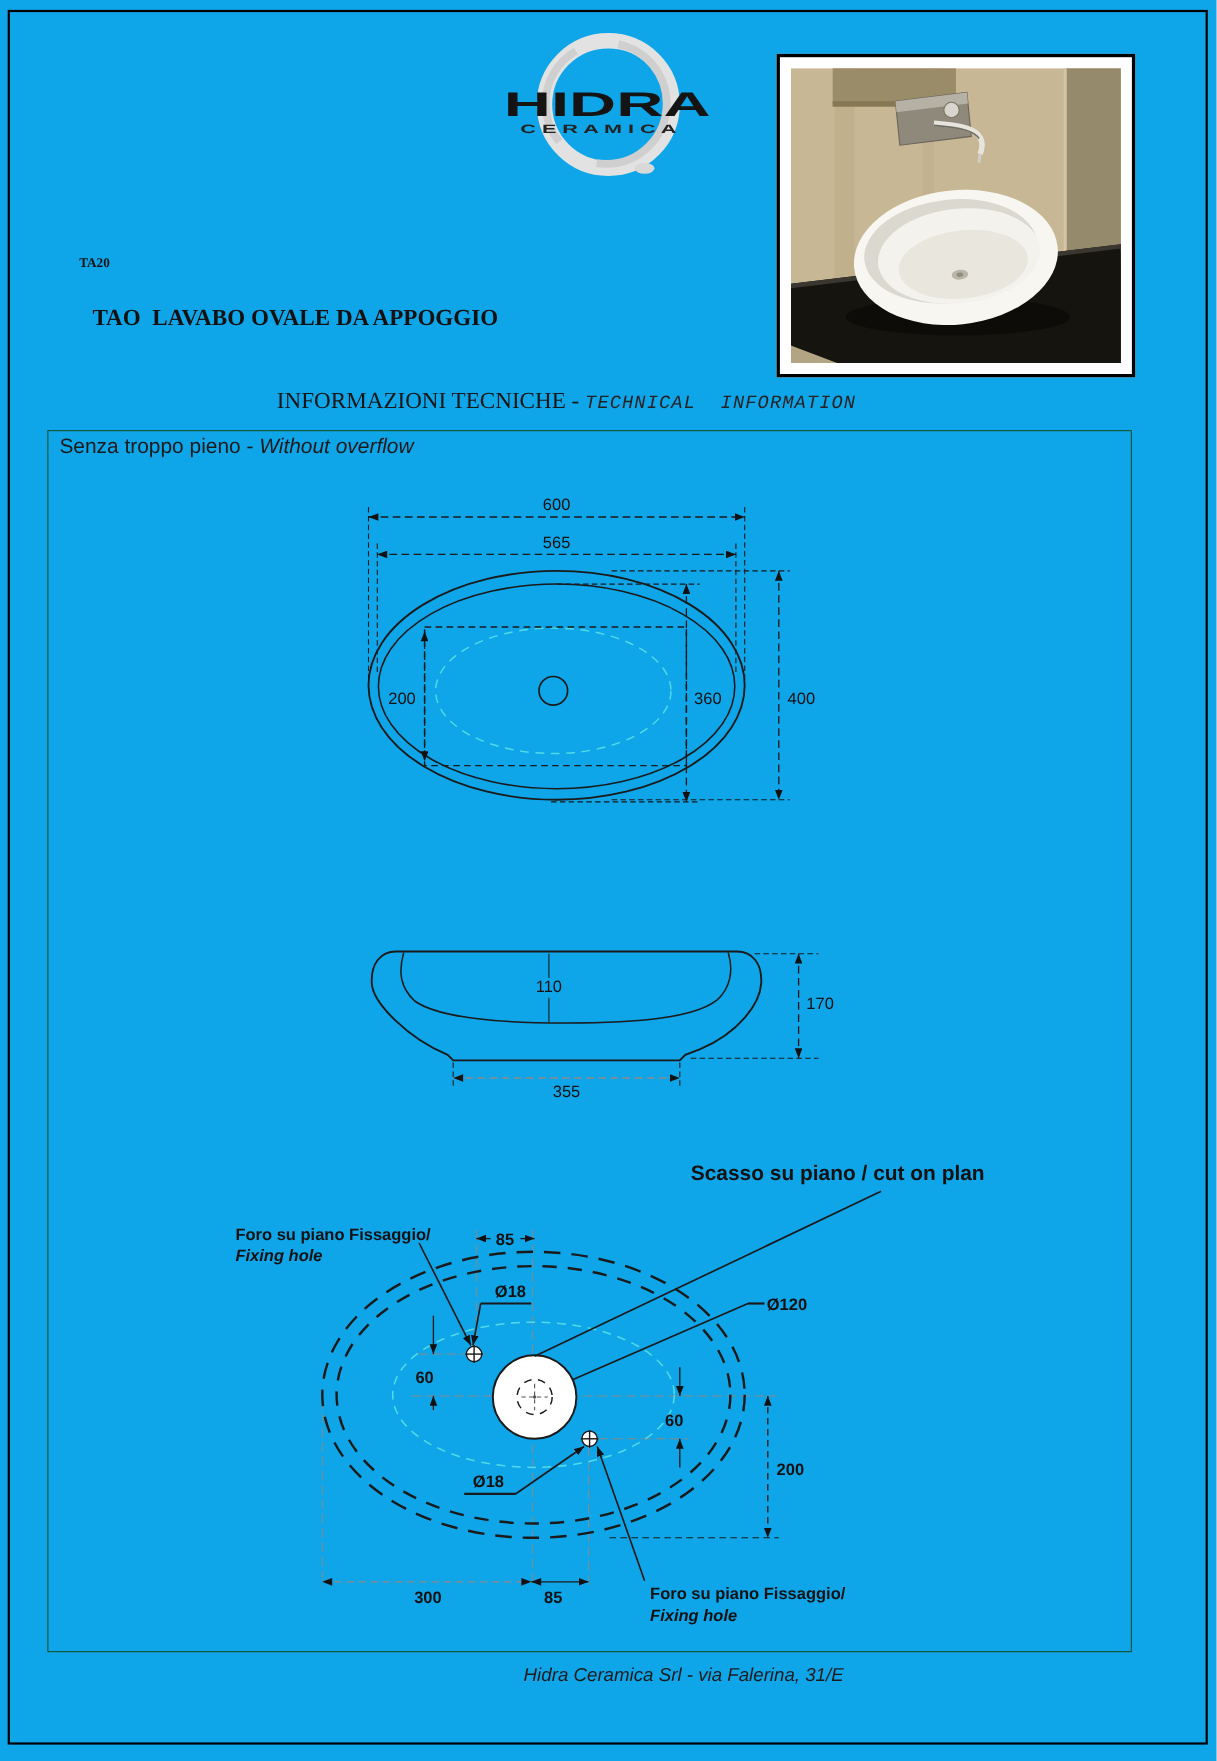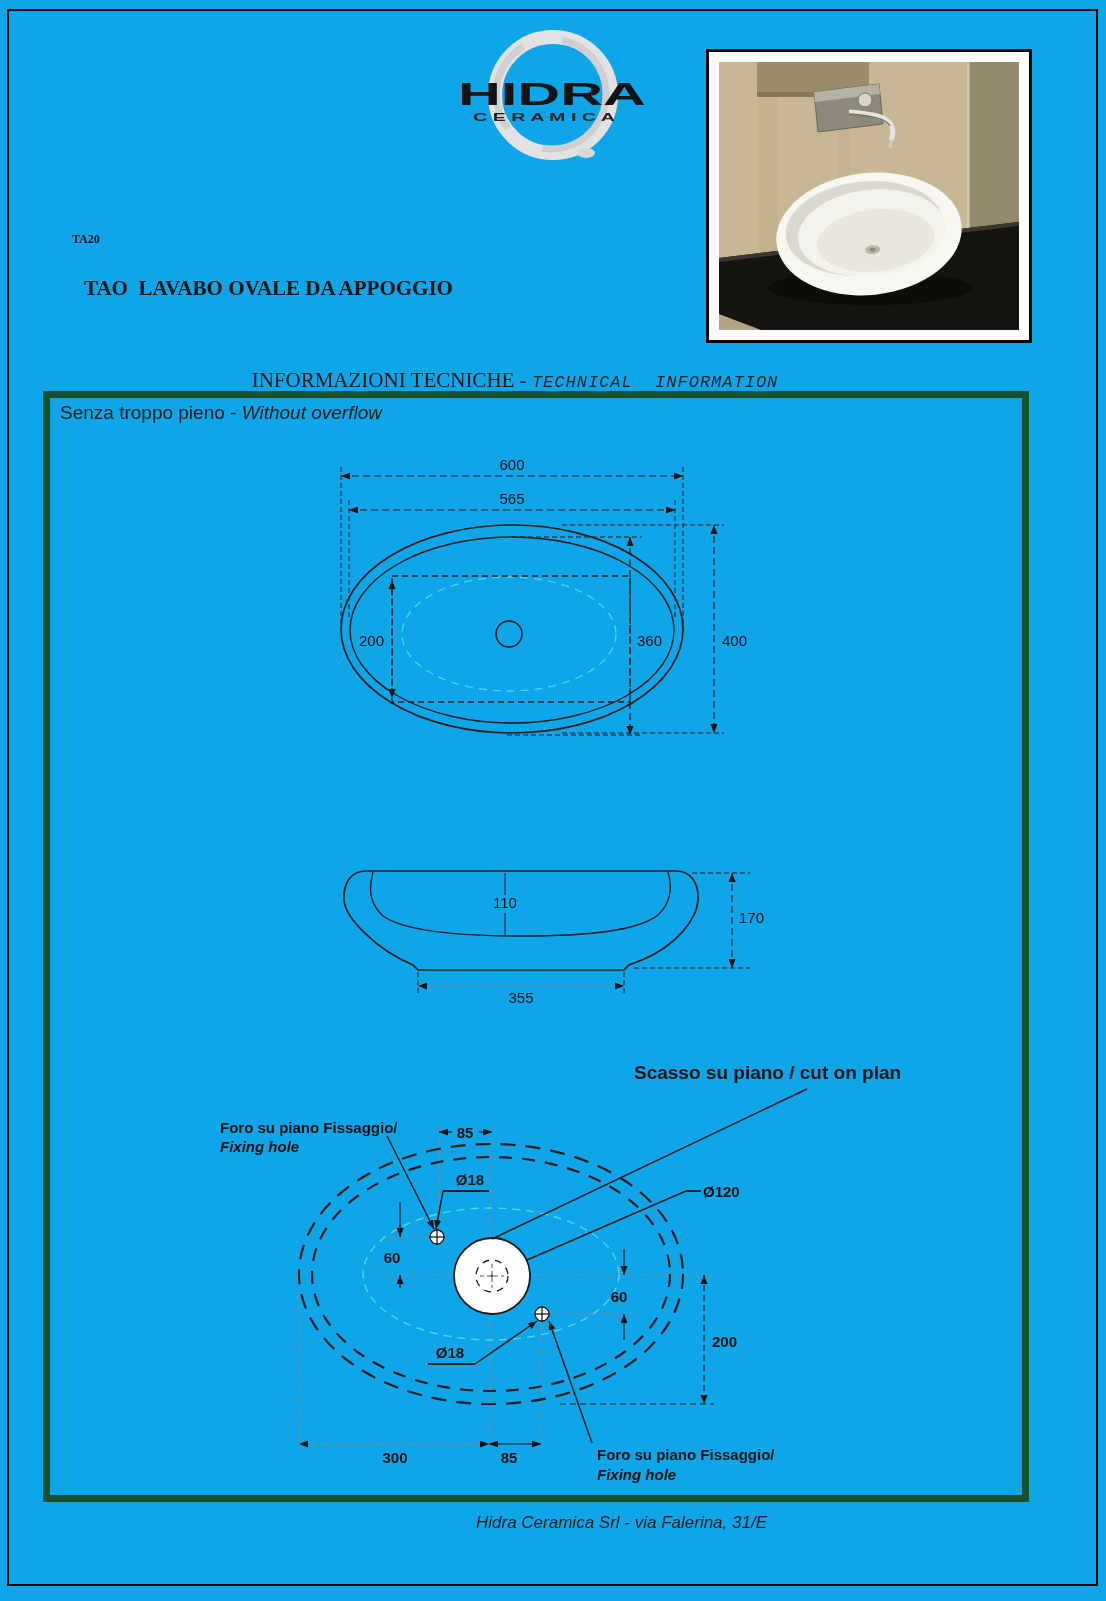--- a/index.html
+++ b/index.html
@@ -8,29 +8,29 @@
   .abs{position:absolute;}
   .page-border{left:7px;top:9px;width:1087px;height:1573px;border:2px solid #000;}
   .pre{white-space:pre;}
 
   
   .code-line{left:72px;top:232px;font-family:"Liberation Serif",serif;font-weight:bold;font-size:12px;}
   .title-block{left:72px;top:276px;font-family:"Liberation Serif",serif;font-weight:bold;line-height:24px;margin-left:12px;}
   .title-it{font-size:21px;}
   .title-en{font-size:20px;font-style:italic;}
 
-  .section-heading{left:0;top:368px;width:1030px;text-align:center;}
+  .section-heading{left:0;top:352px;width:1030px;text-align:center;}
   .heading-it{font-family:"Liberation Serif",serif;font-size:21px;color:#151515;}
   .heading-en{font-family:"Liberation Mono",monospace;font-style:italic;font-size:17px;letter-spacing:1px;color:#222;}
 
   
   .photo-frame{left:706px;top:49px;width:300px;height:268px;border:3px solid #000;padding:10px;background:#fff;}
 
   
-  .tech-box{left:43px;top:391px;width:986px;height:1111px;border:7px solid #14532d;box-sizing:border-box;}
+  .tech-box{left:43px;top:391px;width:986px;height:1111px;border:1px solid #14532d;box-sizing:border-box;}
   .variant-label{left:10px;top:4px;font-size:19px;color:#1a1a1a;}
   .variant-en{font-style:italic;}
   .tech-svg{left:0;top:0;}
 
   
   .footer{right:70px;top:1512px;width:560px;text-align:left;font-style:italic;
           font-size:17px;line-height:22px;color:#1a1a1a;}
   .footer-links{color:#1a1acc;text-decoration:underline;}
   .footer-links a{color:#1a1acc;text-decoration:underline;cursor:pointer;}
 

